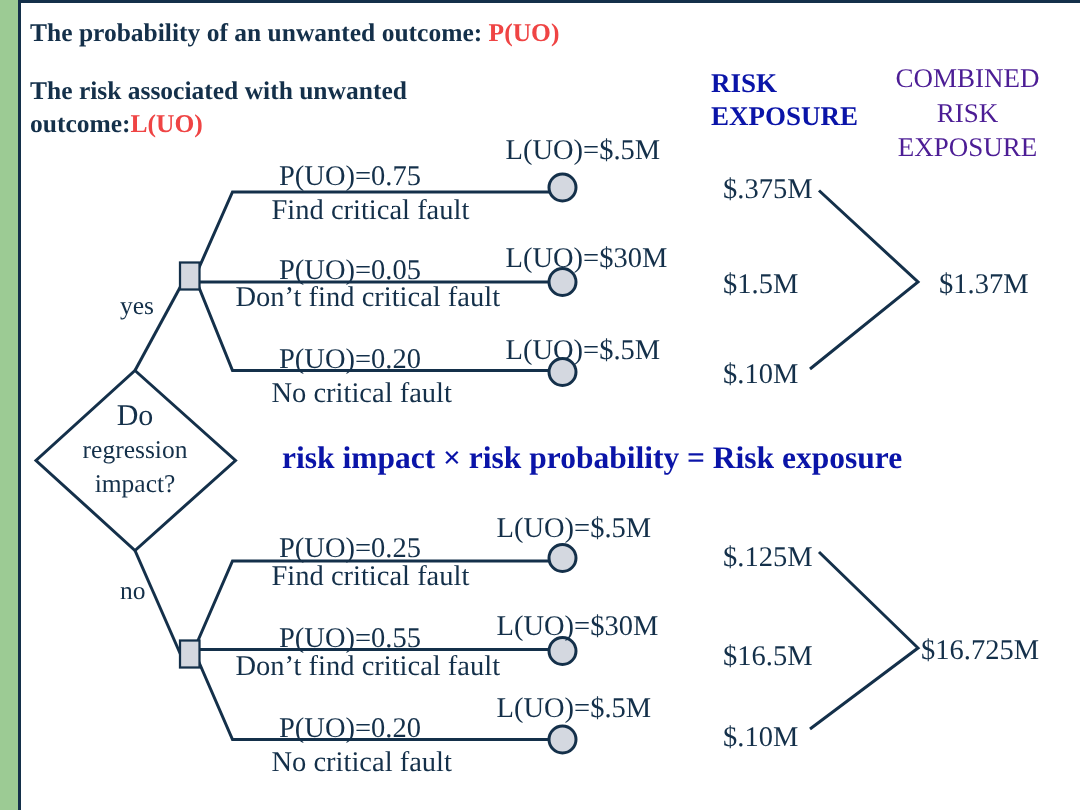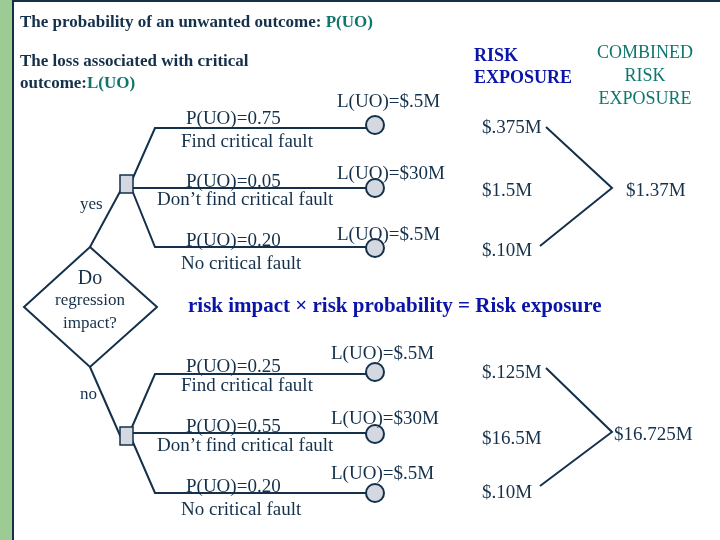--- a/index.html
+++ b/index.html
@@ -7,25 +7,25 @@
       width: 720px; height: 540px; position: relative; overflow: hidden;
       background: #ffffff;
       font-family: "Liberation Serif", "DejaVu Serif", serif;
       color: #14304a;
     }
     .green-bar { position: absolute; left: 0; top: 0; width: 12px; height: 540px; background: #9ccb94; }
     .frame-left { position: absolute; left: 12px; top: 0; width: 2px; height: 540px; background: #14304a; }
     .frame-top { position: absolute; left: 12px; top: 0; width: 708px; height: 2px; background: #14304a; }
     .t { position: absolute; white-space: nowrap; line-height: 1; }
     .heading { font-weight: bold; font-size: 17px; color: #14304a; }
-    .accent { color: #0f766e; font-family: Liberation Serif, serif; }
+    .accent { color: #ef4444; font-family: Liberation Serif, serif; }
     .lbl { font-size: 19px; color: #14304a; }
     .rx { font-size: 19px; color: #14304a; }
     .bold-blue { font-weight: bold; color: #0a14a8; }
-    .blue { color: #0f766e; }
+    .blue { color: #4c1d95; }
     svg.diagram { position: absolute; left: 0; top: 0; }
     .center { text-align: center; }
   </style>
 </head>
 <body>
 
 <div class="green-bar"></div>
 <div class="frame-left"></div>
 <div class="frame-top"></div>
 
@@ -60,21 +60,21 @@
     <circle cx="375" cy="248" r="9"></circle>
     <circle cx="375" cy="372" r="9"></circle>
     <circle cx="375" cy="434" r="9"></circle>
     <circle cx="375" cy="493" r="9"></circle>
   </g>
 </svg>
 
 <div class="t heading" style="left:20px; top:13px;">
   <span>The probability of an unwanted outcome: </span><span class="accent">P(UO)</span>
 </div>
-<div class="t heading" style="left:20px; top:52px;">The loss associated with critical</div>
+<div class="t heading" style="left:20px; top:52px;">The risk associated with unwanted</div>
 <div class="t heading" style="left:20px; top:74px;">
   <span>outcome:</span><span class="accent">L(UO)</span>
 </div>
 
 <div class="t bold-blue" style="left:474px; top:46px; font-size:18px;">RISK</div>
 <div class="t bold-blue" style="left:474px; top:68px; font-size:18px;">EXPOSURE</div>
 <div class="t blue center" style="left:590px; top:43px; width:110px; font-size:18px;">COMBINED</div>
 <div class="t blue center" style="left:590px; top:66px; width:110px; font-size:18px;">RISK</div>
 <div class="t blue center" style="left:590px; top:89px; width:110px; font-size:18px;">EXPOSURE</div>
 

